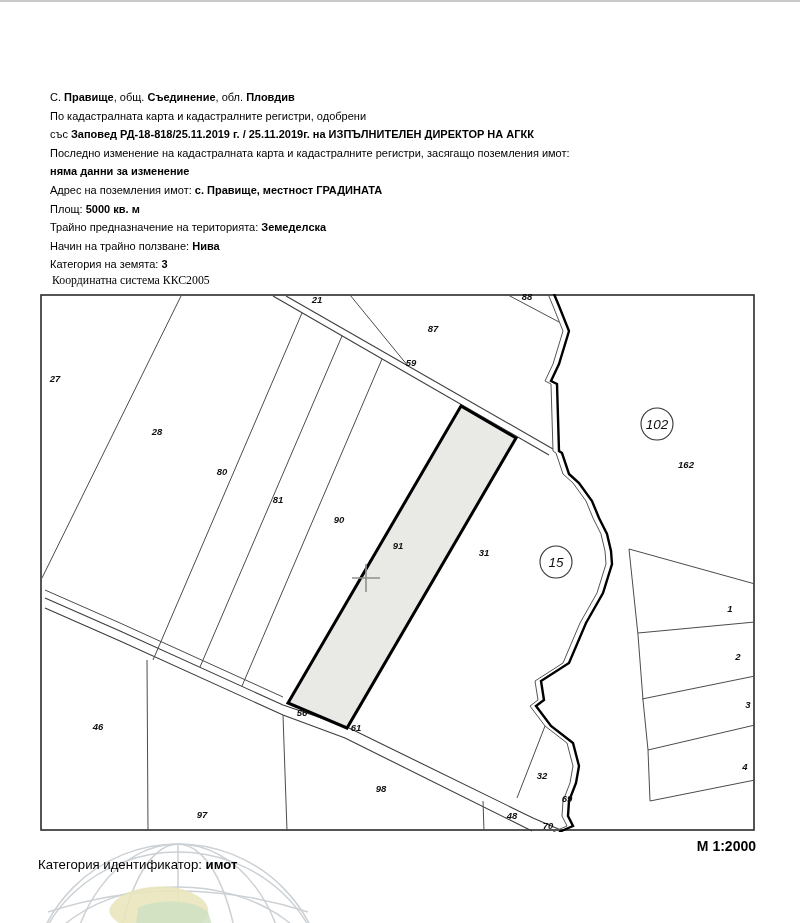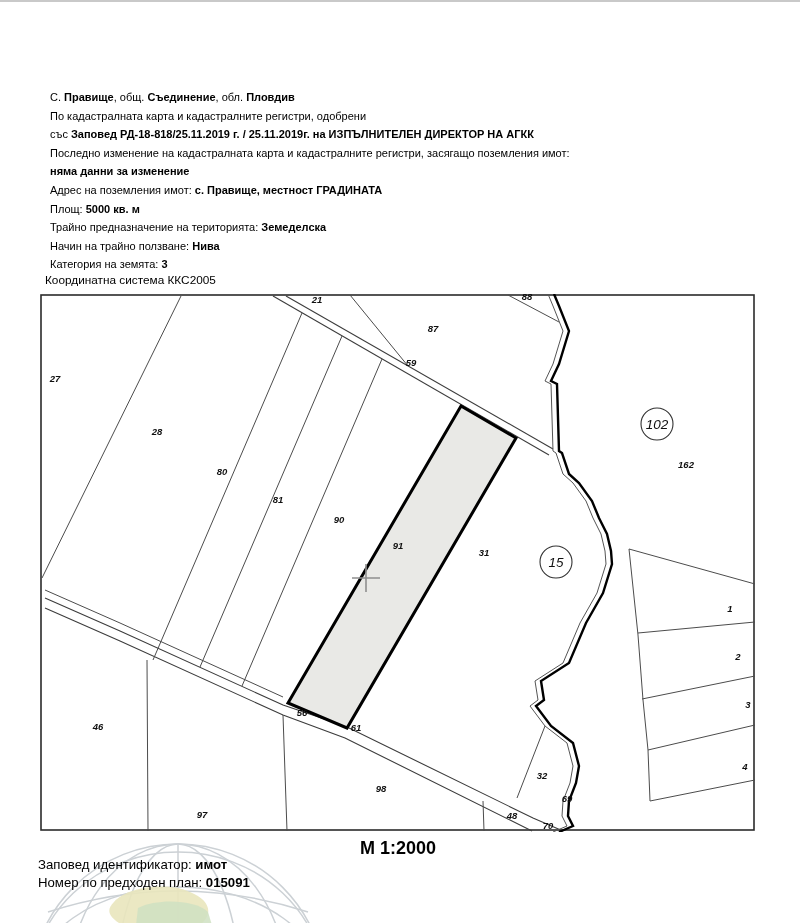--- a/index.html
+++ b/index.html
@@ -7,24 +7,24 @@
     position:relative;width:800px;height:923px;background:#ffffff;overflow:hidden;
     font-family:"Liberation Sans",sans-serif;color:#000;
     border-top:2px solid #c9c9c9;box-sizing:border-box;
   }
   .b{font-weight:bold;}
   .title{position:absolute;top:14px;left:0;width:100%;text-align:center;
     font-size:15.5px;font-weight:bold;letter-spacing:.2px;white-space:pre-wrap;}
   .subtitle{position:absolute;top:54px;left:0;width:100%;text-align:center;
     font-size:13.2px;white-space:pre-wrap;}
   .info{position:absolute;left:38px;top:86px;font-size:11px;line-height:18.6px;white-space:pre-wrap;margin-left:12px;}
-  .coord{position:absolute;left:45px;top:271px;font-size:11.8px;}
+  .coord{position:absolute;left:52px;top:271px;font-size:11.8px;font-family:Liberation Serif, serif;}
   .map-wrap{position:absolute;left:40px;top:292px;width:716px;height:538px;}
-  .scale{position:absolute;left:40px;top:836px;width:716px;text-align:center;
-    font-weight:bold;font-size:18px;z-index:2;}
+  .scale{position:absolute;left:40px;top:836px;width:716px;text-align:right;
+    font-weight:bold;font-size:14px;z-index:2;}
   .footer{position:absolute;left:38px;top:854px;font-size:13.2px;line-height:18.4px;
     white-space:pre-wrap;z-index:2;}
   .watermark{position:absolute;left:18px;top:840px;z-index:1;}
   
   .border{stroke:#2b2b2b;stroke-width:1.6;fill:none;}
   .thin{stroke:#4c4c4c;stroke-width:1;fill:none;}
   .road{stroke:#3c3c3c;stroke-width:1.1;fill:none;}
   .river-thin{stroke:#555;stroke-width:1;fill:none;}
   .river-thick{stroke:#000;stroke-width:2.4;fill:none;}
   .parcel-hl{fill:#e9e9e6;stroke:#000;stroke-width:3;}
@@ -133,15 +133,15 @@
       <ellipse cx="160" cy="150" rx="62" ry="148"></ellipse>
       <ellipse cx="160" cy="150" rx="110" ry="148"></ellipse>
       <line x1="160" y1="2" x2="160" y2="83"></line>
       <path d="M14,108 Q160,60 306,108"></path>
       <path d="M30,70 Q160,28 290,70"></path>
     </g>
     <path d="M96,60 C110,44 150,40 172,50 C192,58 196,72 182,83 L104,83 C90,74 88,68 96,60 Z" fill="#e9e6bd" opacity="0.9"></path>
     <path d="M120,66 C140,56 178,58 190,70 L194,83 L118,83 Z" fill="#cfe0c2" opacity="0.85"></path>
   </svg>
 
-  <div class="footer"><div><span>Заповед идентификатор: </span><span class="b">имот</span></div><div><span>Номер по предходен план: </span><span class="b">015091</span></div></div>
+  <div class="footer"><div><span>Категория идентификатор: </span><span class="b">имот</span></div></div>
 
 </div>
 
 </body></html>

